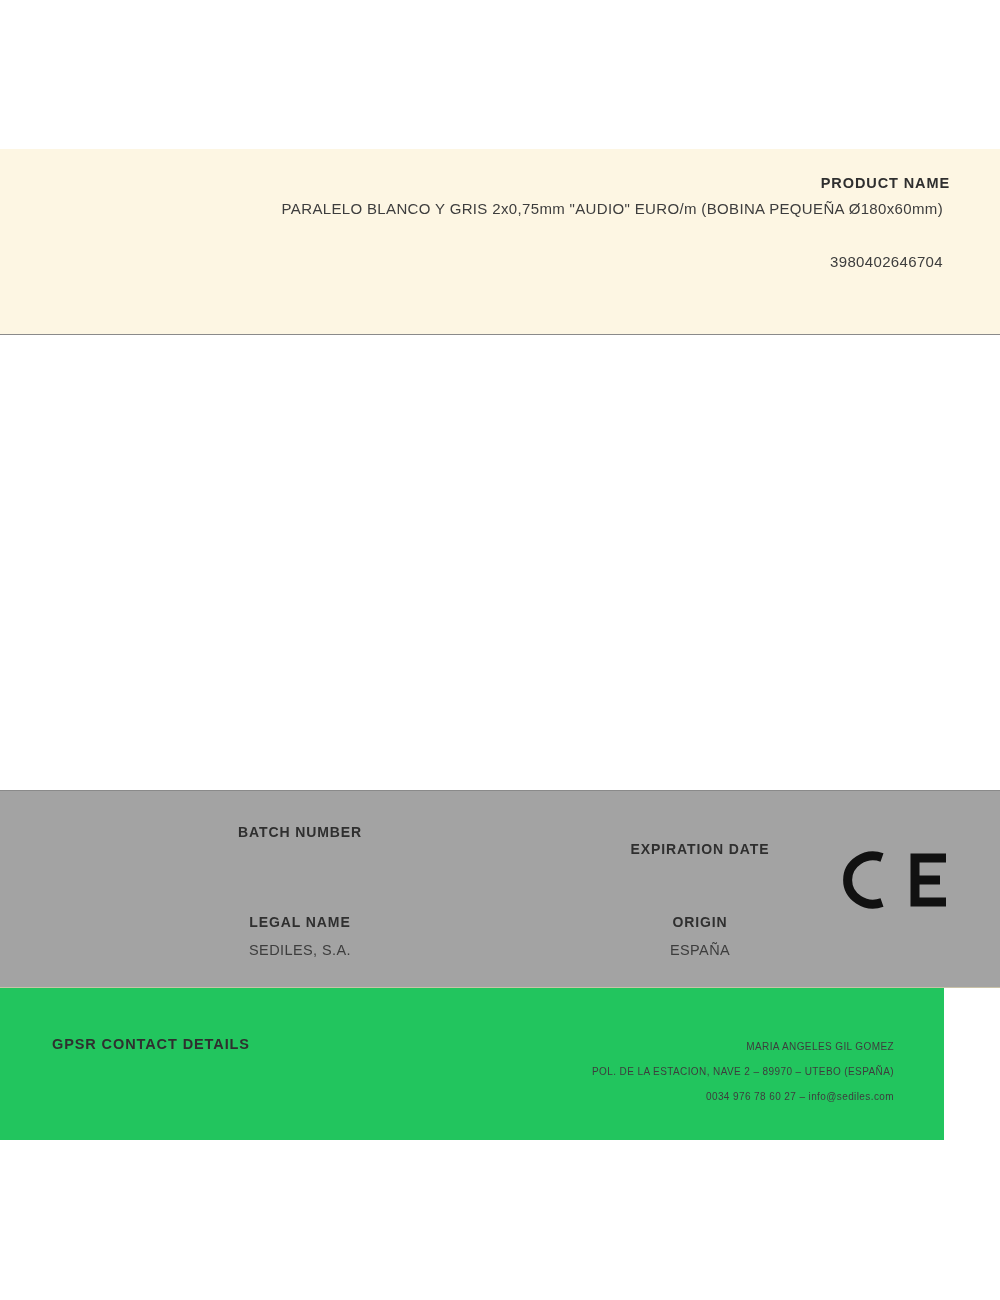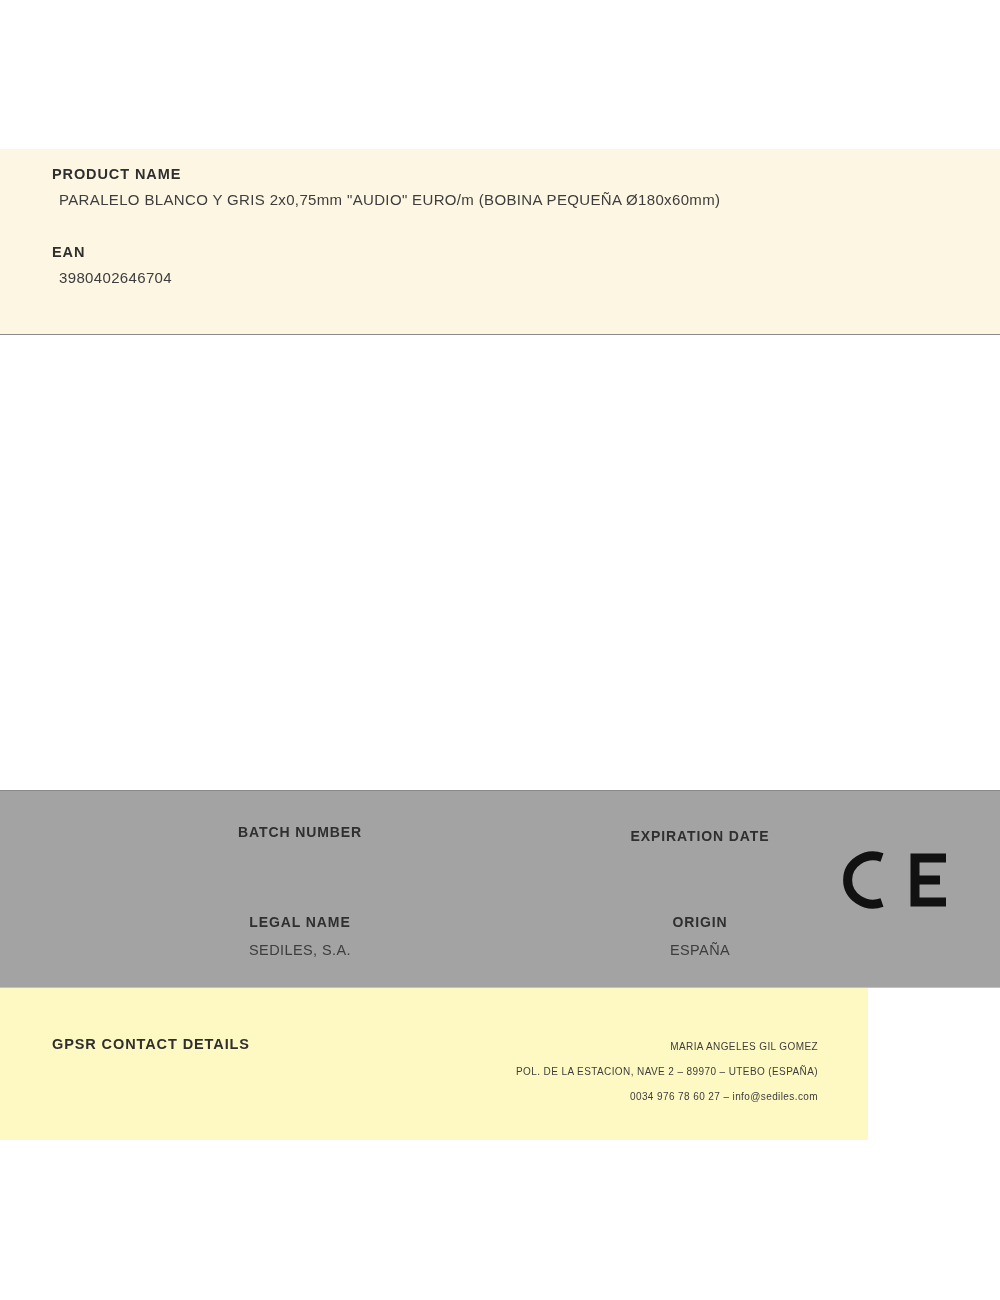--- a/index.html
+++ b/index.html
@@ -29,21 +29,22 @@
     position: absolute;
     left: 0;
     top: 149px;
     width: 1000px;
     height: 186px;
     background: #fdf6e3;
     border-bottom: 1px solid #8a8a8a;
     box-sizing: border-box;
   }
   .header-inner {
-    padding: 17px 50px 0 52px;
+    padding: 26px 50px 0 52px;
+    text-align: right;
   }
   .field-label {
     font-size: 14.5px;
     font-weight: bold;
     letter-spacing: 0.9px;
     color: #2f2f2f;
     margin: 0 0 9px 0;
   }
   .field-value {
     font-size: 15px;
@@ -94,41 +95,41 @@
     white-space: nowrap;
   }
   .info-cell .c-value {
     font-size: 14.5px;
     letter-spacing: 0.4px;
     color: #3d3d3d;
     margin-top: 12px;
     white-space: nowrap;
   }
   .cell-batch   { left: 150px; top: 33px; width: 300px; }
-  .cell-expiry  { left: 550px; top: 37px; width: 300px; }
+  .cell-expiry  { left: 550px; top: 50px; width: 300px; }
   .cell-legal   { left: 150px; top: 123px; width: 300px; }
   .cell-origin  { left: 550px; top: 123px; width: 300px; }
 
   .ce-mark {
     position: absolute;
     right: 48px;
     top: 58px;
     width: 110px;
     height: 62px;
   }
   .ce-mark svg { display: block; }
 
   
   .contact-band {
     position: absolute;
     left: 0;
     top: 988px;
-    width: 868px;
+    width: 944px;
     height: 152px;
-    background: #fef9c3;
+    background: #22c55e;
   }
   .contact-label {
     position: absolute;
     left: 52px;
     top: 48px;
     font-size: 14.5px;
     font-weight: bold;
     letter-spacing: 0.9px;
     color: #2f2f2f;
   }
@@ -158,21 +159,20 @@
 
 <div class="page">
 
   <div class="header-band">
     <div class="header-inner">
       <div class="field-block">
         <div class="field-label">PRODUCT NAME</div>
         <div class="field-value">PARALELO BLANCO Y GRIS 2x0,75mm "AUDIO" EURO/m (BOBINA PEQUEÑA Ø180x60mm)</div>
       </div>
       <div class="field-block">
-        <div class="field-label">EAN</div>
         <div class="field-value">3980402646704</div>
       </div>
     </div>
   </div>
 
   <div class="body-blank"></div>
 
   <div class="info-band">
     <div class="info-grid">
 

